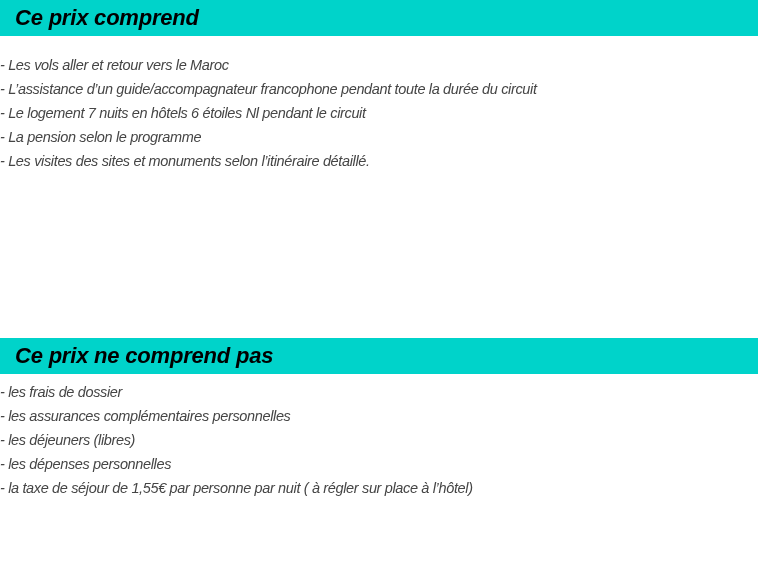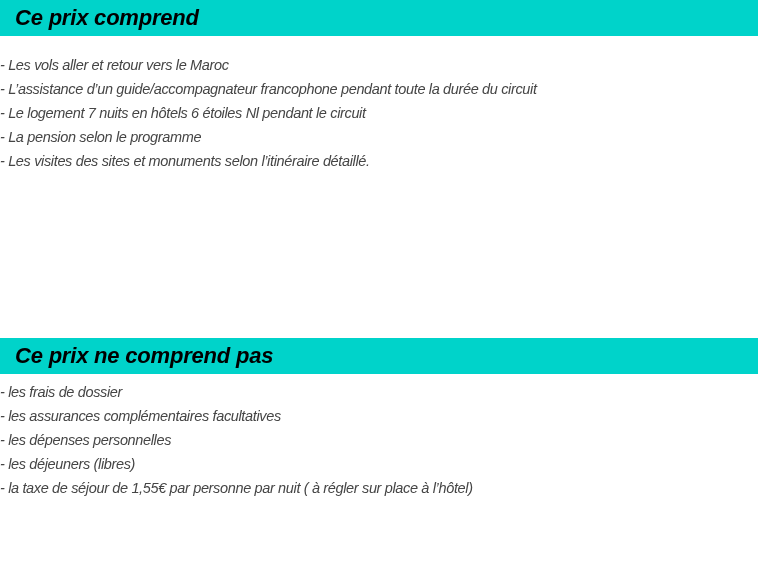--- a/index.html
+++ b/index.html
@@ -58,17 +58,17 @@
   <li>- Les vols aller et retour vers le Maroc</li>
   <li>- L’assistance d’un guide/accompagnateur francophone pendant toute la durée du circuit</li>
   <li>- Le logement 7 nuits en hôtels 6 étoiles Nl pendant le circuit</li>
   <li>- La pension selon le programme</li>
   <li>- Les visites des sites et monuments selon l’itinéraire détaillé.</li>
 </ul>
 
 <div id="header-excluded" class="section-header">Ce prix ne comprend pas</div>
 <ul id="list-excluded" class="list">
   <li>- les frais de dossier</li>
-  <li>- les assurances complémentaires facultatives</li>
+  <li>- les assurances complémentaires personnelles</li>
+  <li>- les déjeuners (libres)</li>
   <li>- les dépenses personnelles</li>
-  <li>- les déjeuners (libres)</li>
   <li>- la taxe de séjour de 1,55€ par personne par nuit ( à régler sur place à l’hôtel)</li>
 </ul>
 
 </body></html>

